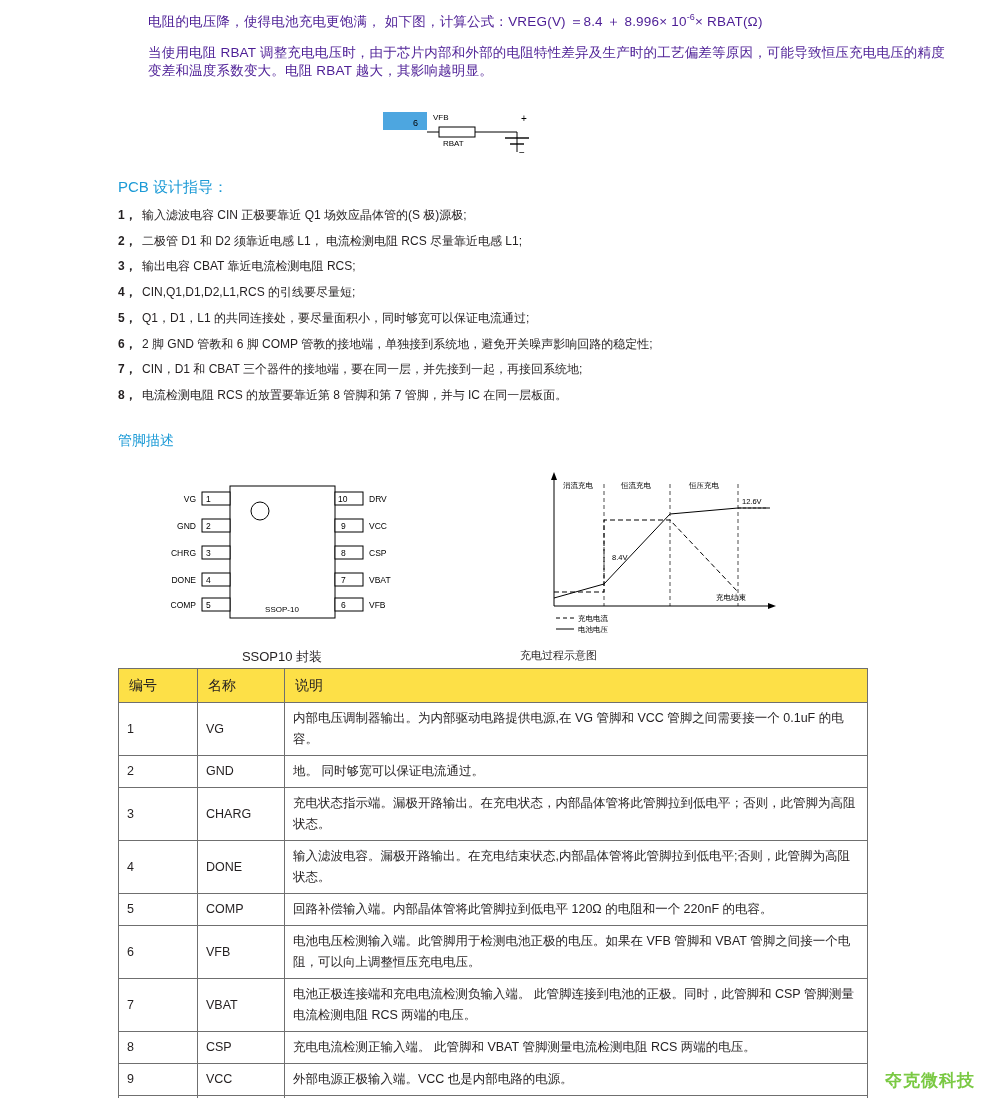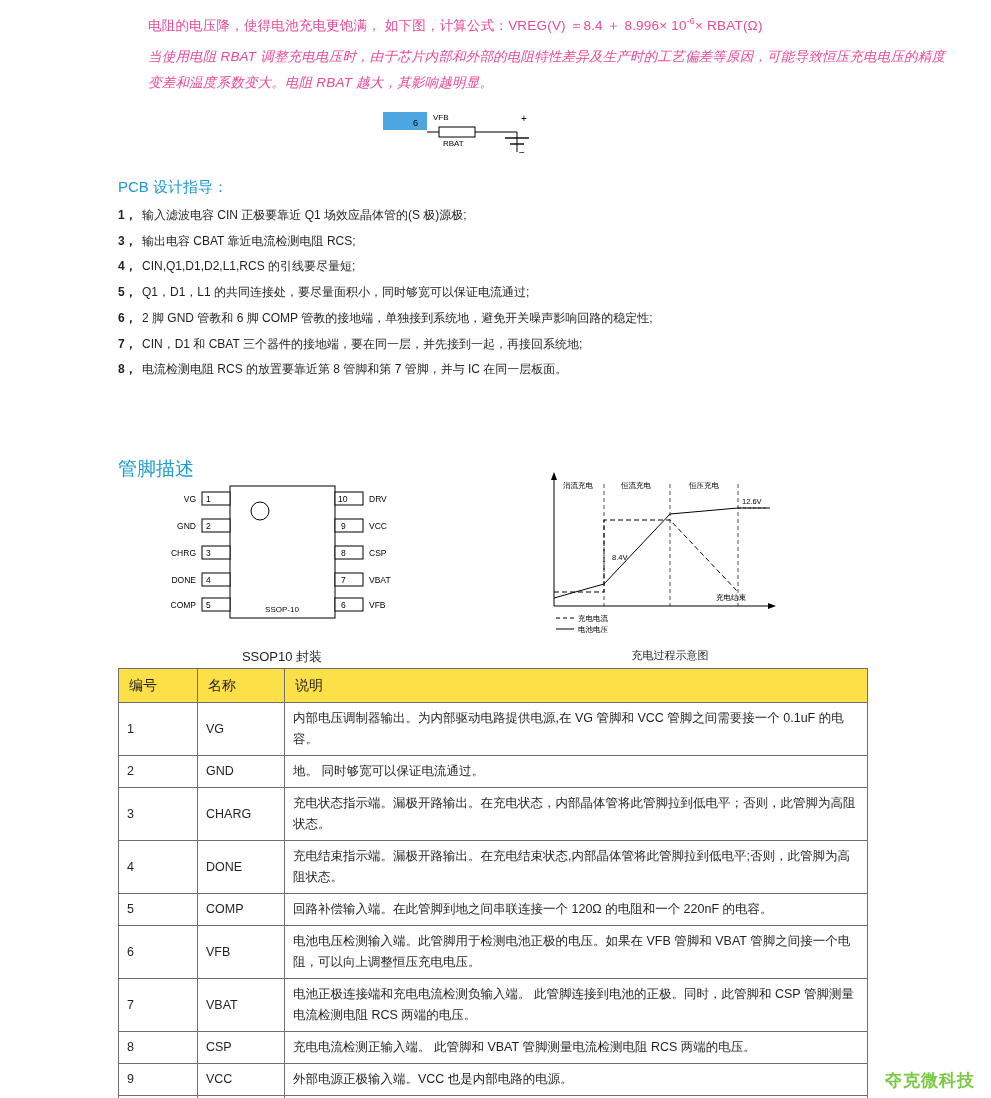--- a/index.html
+++ b/index.html
@@ -18,26 +18,26 @@
   .page {
     position: relative;
     width: 991px;
     height: 1098px;
     padding: 0;
   }
   
   .para {
     position: absolute;
     font-size: 13.5px;
-    line-height: 26px;
-    color: #ec4899;
+    line-height: 18px;
+    color: #4c1d95;
     letter-spacing: 0.2px;
   }
   #para1 { left: 148px; top: 8px; width: 800px; }
-  #para2 { left: 148px; top: 44px; width: 800px; font-style: italic; }
+  #para2 { left: 148px; top: 44px; width: 800px; }
   .sup {
     font-size: 9px;
     vertical-align: super;
   }
   
   .schem {
     position: absolute;
     left: 383px;
     top: 108px;
     width: 170px;
@@ -50,22 +50,21 @@
     font-weight: normal;
   }
   #pcb-head {
     left: 118px;
     top: 178px;
     font-size: 15px;
   }
   #pin-head {
     left: 118px;
     top: 432px;
-    font-size: 19px;
-    margin-top: 24px;
+    font-size: 14px;
   }
   
   .list {
     position: absolute;
     left: 118px;
     top: 203px;
     width: 840px;
   }
   .list-item {
     position: relative;
@@ -101,21 +100,20 @@
     left: 520px;
     top: 466px;
     width: 300px;
     height: 160px;
   }
   .chart-caption {
     position: absolute;
     left: 520px;
     top: 648px;
     width: 300px;
-    text-align: center;
     font-size: 11px;
     color: #231f20;
   }
   
   table.pins {
     position: absolute;
     left: 118px;
     top: 668px;
     border-collapse: collapse;
     width: 750px;
@@ -175,20 +173,21 @@
       <line x1="127" y1="36" x2="141" y2="36" stroke="#000" stroke-width="1.4"></line>
       <text x="138" y="14" font-family="Liberation Sans, sans-serif" font-size="10" fill="#000">+</text>
       <text x="136" y="48" font-family="Liberation Sans, sans-serif" font-size="10" fill="#000">−</text>
     </svg>
   </div>
 
   <div class="sec-head" id="pcb-head">PCB 设计指导：</div>
 
   <div class="list">
     <div class="list-item"><span class="list-num">1，</span><span>输入滤波电容 CIN 正极要靠近 Q1 场效应晶体管的(S 极)源极;</span></div>
+    <div class="list-item"><span class="list-num">2，</span><span>二极管 D1 和 D2 须靠近电感 L1，  电流检测电阻 RCS 尽量靠近电感 L1;</span></div>
     <div class="list-item"><span class="list-num">3，</span><span>输出电容 CBAT 靠近电流检测电阻 RCS;</span></div>
     <div class="list-item"><span class="list-num">4，</span><span>CIN,Q1,D1,D2,L1,RCS 的引线要尽量短;</span></div>
     <div class="list-item"><span class="list-num">5，</span><span>Q1，D1，L1 的共同连接处，要尽量面积小，同时够宽可以保证电流通过;</span></div>
     <div class="list-item"><span class="list-num">6，</span><span>2 脚 GND 管教和 6 脚 COMP 管教的接地端，单独接到系统地，避免开关噪声影响回路的稳定性;</span></div>
     <div class="list-item"><span class="list-num">7，</span><span>CIN，D1 和 CBAT 三个器件的接地端，要在同一层，并先接到一起，再接回系统地;</span></div>
     <div class="list-item"><span class="list-num">8，</span><span>电流检测电阻 RCS 的放置要靠近第 8 管脚和第 7 管脚，并与 IC 在同一层板面。</span></div>
   </div>
 
   <div class="sec-head" id="pin-head">管脚描述</div>
 
@@ -291,26 +290,26 @@
         <td class="col-desc">地。 同时够宽可以保证电流通过。</td>
       </tr>
       <tr>
         <td class="col-no">3</td>
         <td class="col-name">CHARG</td>
         <td class="col-desc">充电状态指示端。漏极开路输出。在充电状态，内部晶体管将此管脚拉到低电平；否则，此管脚为高阻状态。</td>
       </tr>
       <tr>
         <td class="col-no">4</td>
         <td class="col-name">DONE</td>
-        <td class="col-desc">充电结束指示端。漏极开路输出。在充电结束状态,内部晶体管将此管脚拉到低电平;否则，此管脚为高阻状态。</td>
+        <td class="col-desc">输入滤波电容。漏极开路输出。在充电结束状态,内部晶体管将此管脚拉到低电平;否则，此管脚为高阻状态。</td>
       </tr>
       <tr>
         <td class="col-no">5</td>
         <td class="col-name">COMP</td>
-        <td class="col-desc">回路补偿输入端。在此管脚到地之间串联连接一个 120Ω 的电阻和一个 220nF 的电容。</td>
+        <td class="col-desc">回路补偿输入端。内部晶体管将此管脚拉到低电平 120Ω 的电阻和一个 220nF 的电容。</td>
       </tr>
       <tr>
         <td class="col-no">6</td>
         <td class="col-name">VFB</td>
         <td class="col-desc">电池电压检测输入端。此管脚用于检测电池正极的电压。如果在 VFB 管脚和 VBAT 管脚之间接一个电阻，可以向上调整恒压充电电压。</td>
       </tr>
       <tr>
         <td class="col-no">7</td>
         <td class="col-name">VBAT</td>
         <td class="col-desc">电池正极连接端和充电电流检测负输入端。 此管脚连接到电池的正极。同时，此管脚和 CSP 管脚测量电流检测电阻 RCS 两端的电压。</td>

